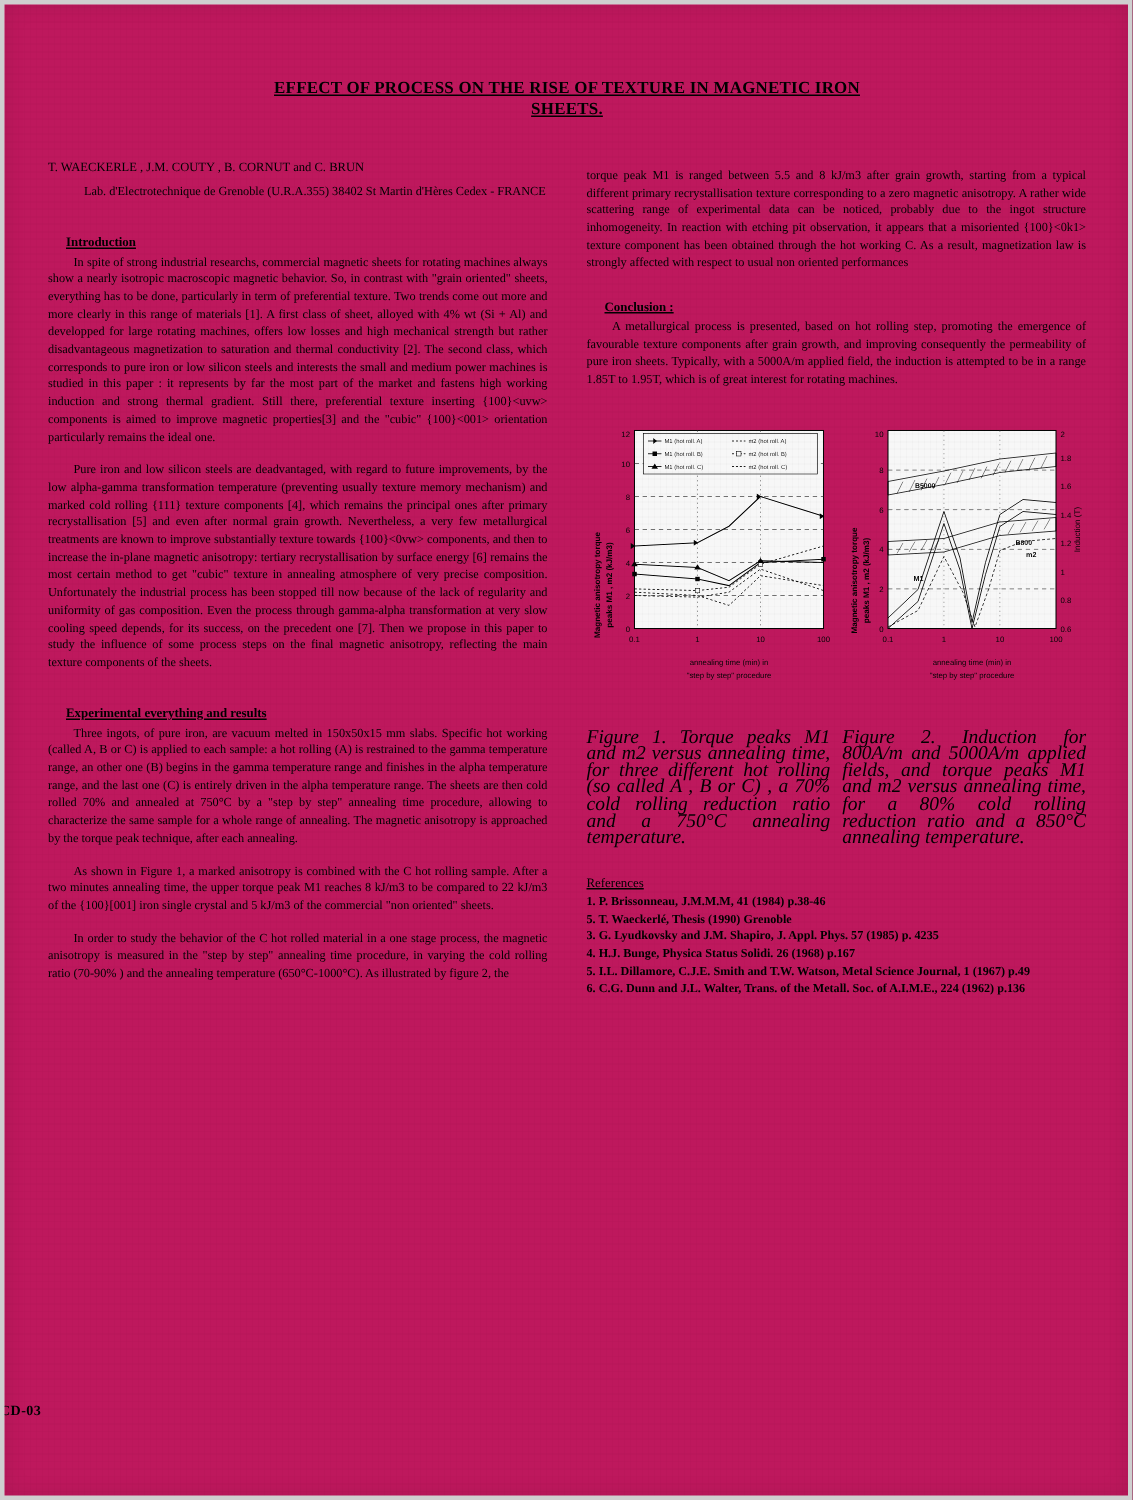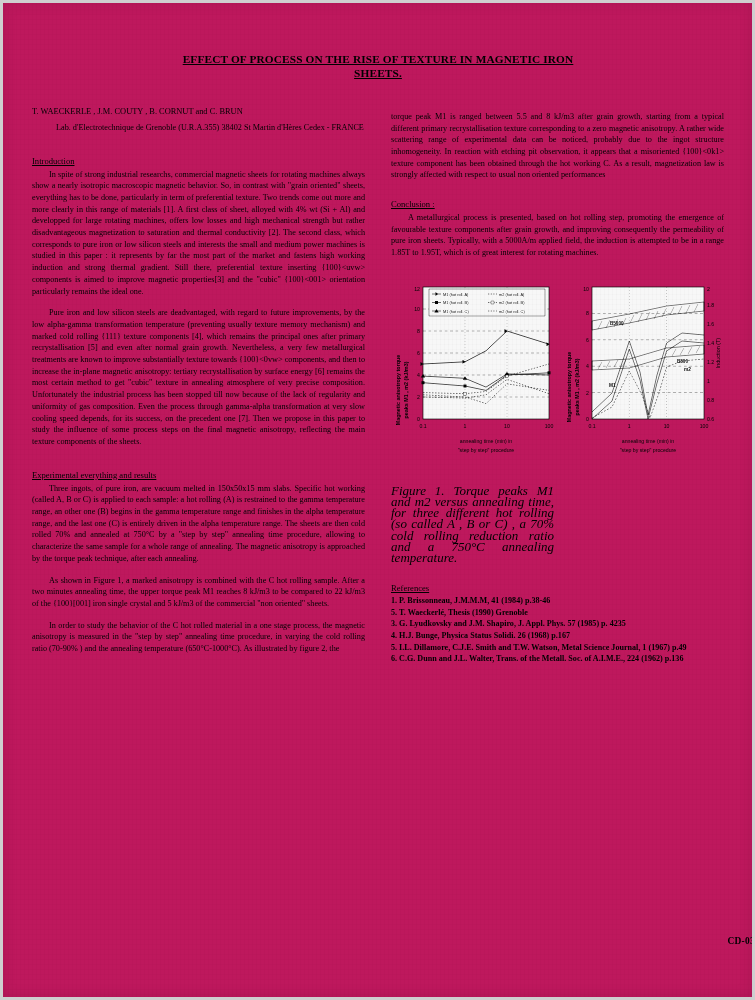--- a/index.html
+++ b/index.html
@@ -72,23 +72,23 @@
     margin-bottom: 3px;
   }
   .affil {
     font-size: 8.2px;
     line-height: 12px;
     padding-left: 24px;
   }
 
   .sec-head {
     font-size: 8.6px;
-    font-weight: normal;
+    font-weight: bold;
     text-decoration: underline;
-    margin: 22px 0 3px 0;
+    margin: 22px 0 3px 12px;
   }
   .sec-head.tight { margin-top: 18px; }
 
   p.body {
     font-size: 8.2px;
     line-height: 11.7px;
     text-align: justify;
     margin: 0 0 10px 0;
     text-indent: 17px;
     hyphens: auto;
@@ -130,21 +130,21 @@
     line-height: 11.6px;
     font-weight: bold;
   }
 
   
   .footer {
     position: absolute;
     left: 0;
     right: 0;
     top: 936px;
-    text-align: right;
+    text-align: left;
     font-size: 9.4px;
     font-weight: bold;
     letter-spacing: .3px;
   }
 
   
   .content, .footer {
     filter: contrast(1.12) brightness(.97);
   }
 </style>
@@ -394,20 +394,23 @@
               <text x="86" y="168" text-anchor="middle" font-family="Liberation Sans, sans-serif" font-size="5.2" fill="#111">annealing time (min) in</text>
               <text x="86" y="177" text-anchor="middle" font-family="Liberation Sans, sans-serif" font-size="5.2" fill="#111">"step by step" procedure</text>
             </svg>
           </div>
         </div>
 
         <div class="caption-row">
           <div class="capcell">
             <div class="caption">Figure 1. Torque peaks M1 and m2 versus annealing time, for three different hot rolling (so called A , B or C) , a 70% cold rolling reduction ratio and a 750°C annealing temperature.</div>
           </div>
+          <div class="capcell">
+            <div class="caption">Figure 2. Induction for 800A/m and 5000A/m applied fields, and torque peaks M1 and m2 versus annealing time, for  a 80% cold rolling reduction ratio and a 850°C annealing temperature.</div>
+          </div>
         </div>
 
         <div class="refs-head">References</div>
         <div class="ref">1. P. Brissonneau, J.M.M.M, 41 (1984) p.38-46</div>
         <div class="ref">5. T. Waeckerlé, Thesis (1990) Grenoble</div>
         <div class="ref">3. G. Lyudkovsky and J.M. Shapiro, J. Appl. Phys. 57 (1985) p. 4235</div>
         <div class="ref">4. H.J. Bunge, Physica Status Solidi. 26 (1968) p.167</div>
         <div class="ref">5. I.L. Dillamore, C.J.E. Smith and T.W. Watson, Metal Science Journal, 1 (1967) p.49</div>
         <div class="ref">6. C.G. Dunn and J.L. Walter, Trans. of the Metall. Soc. of A.I.M.E., 224 (1962) p.136</div>
 

